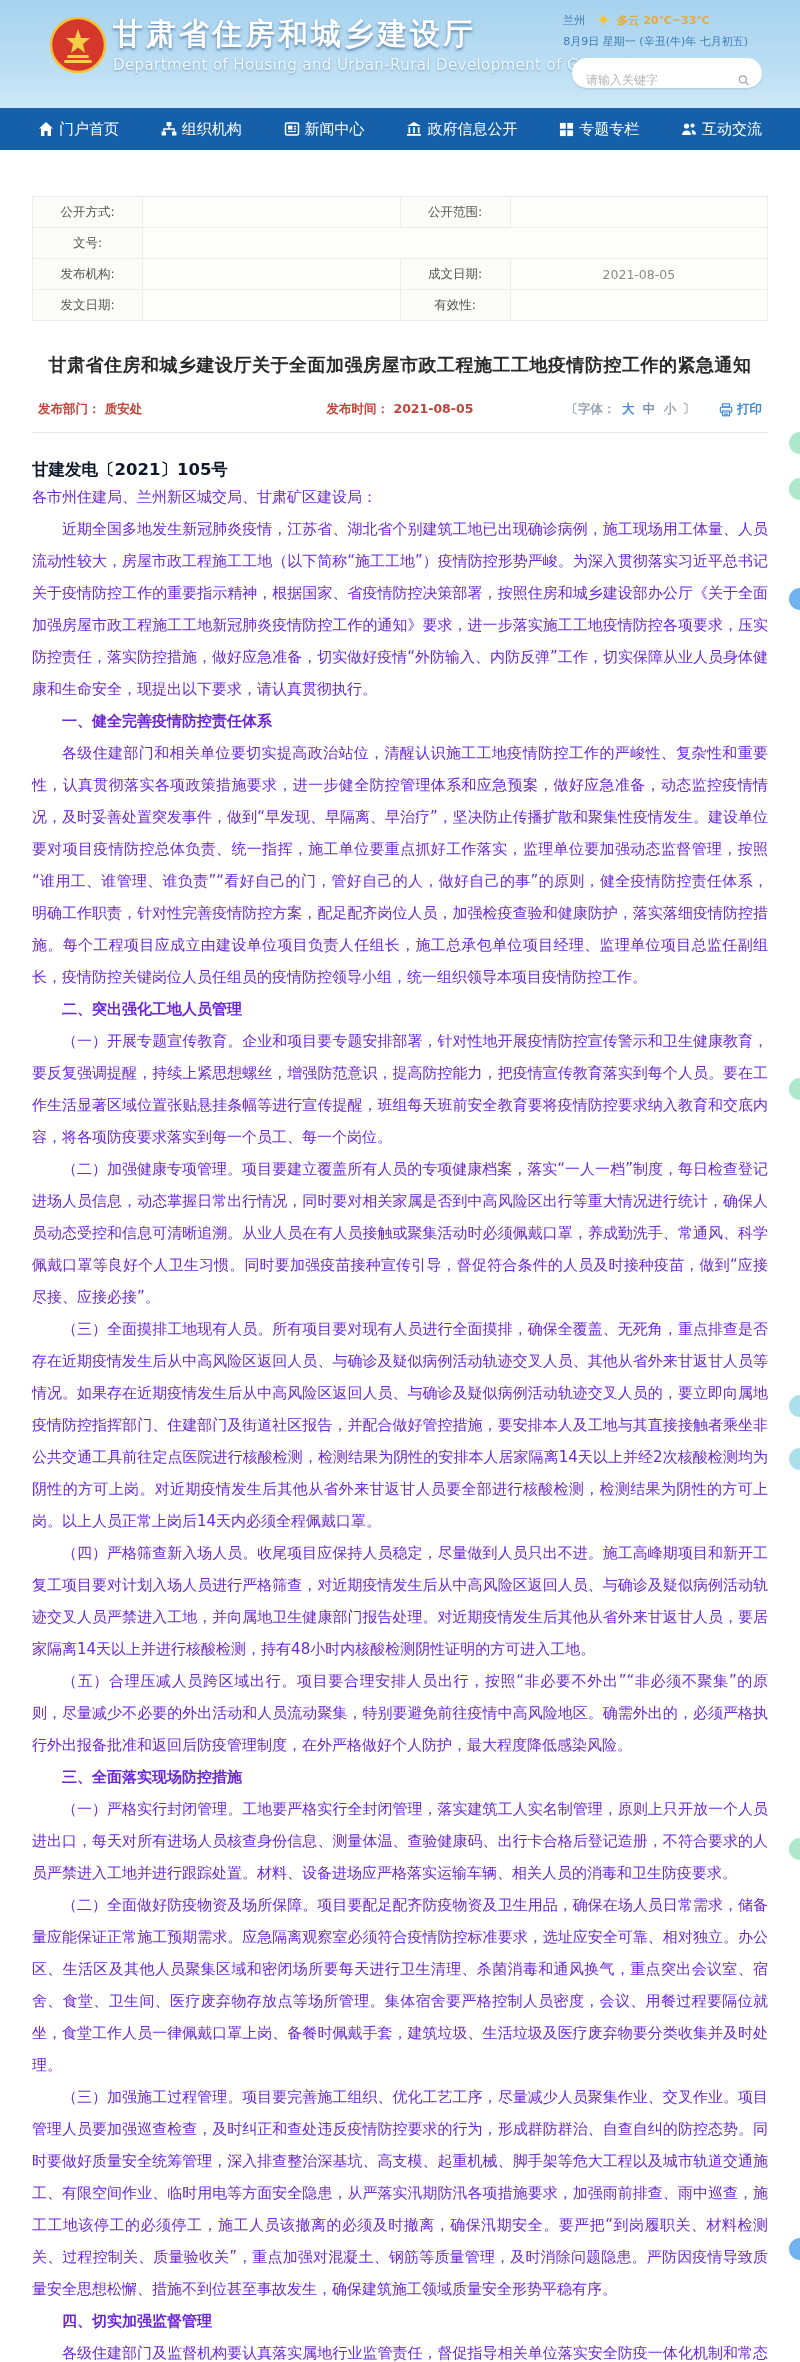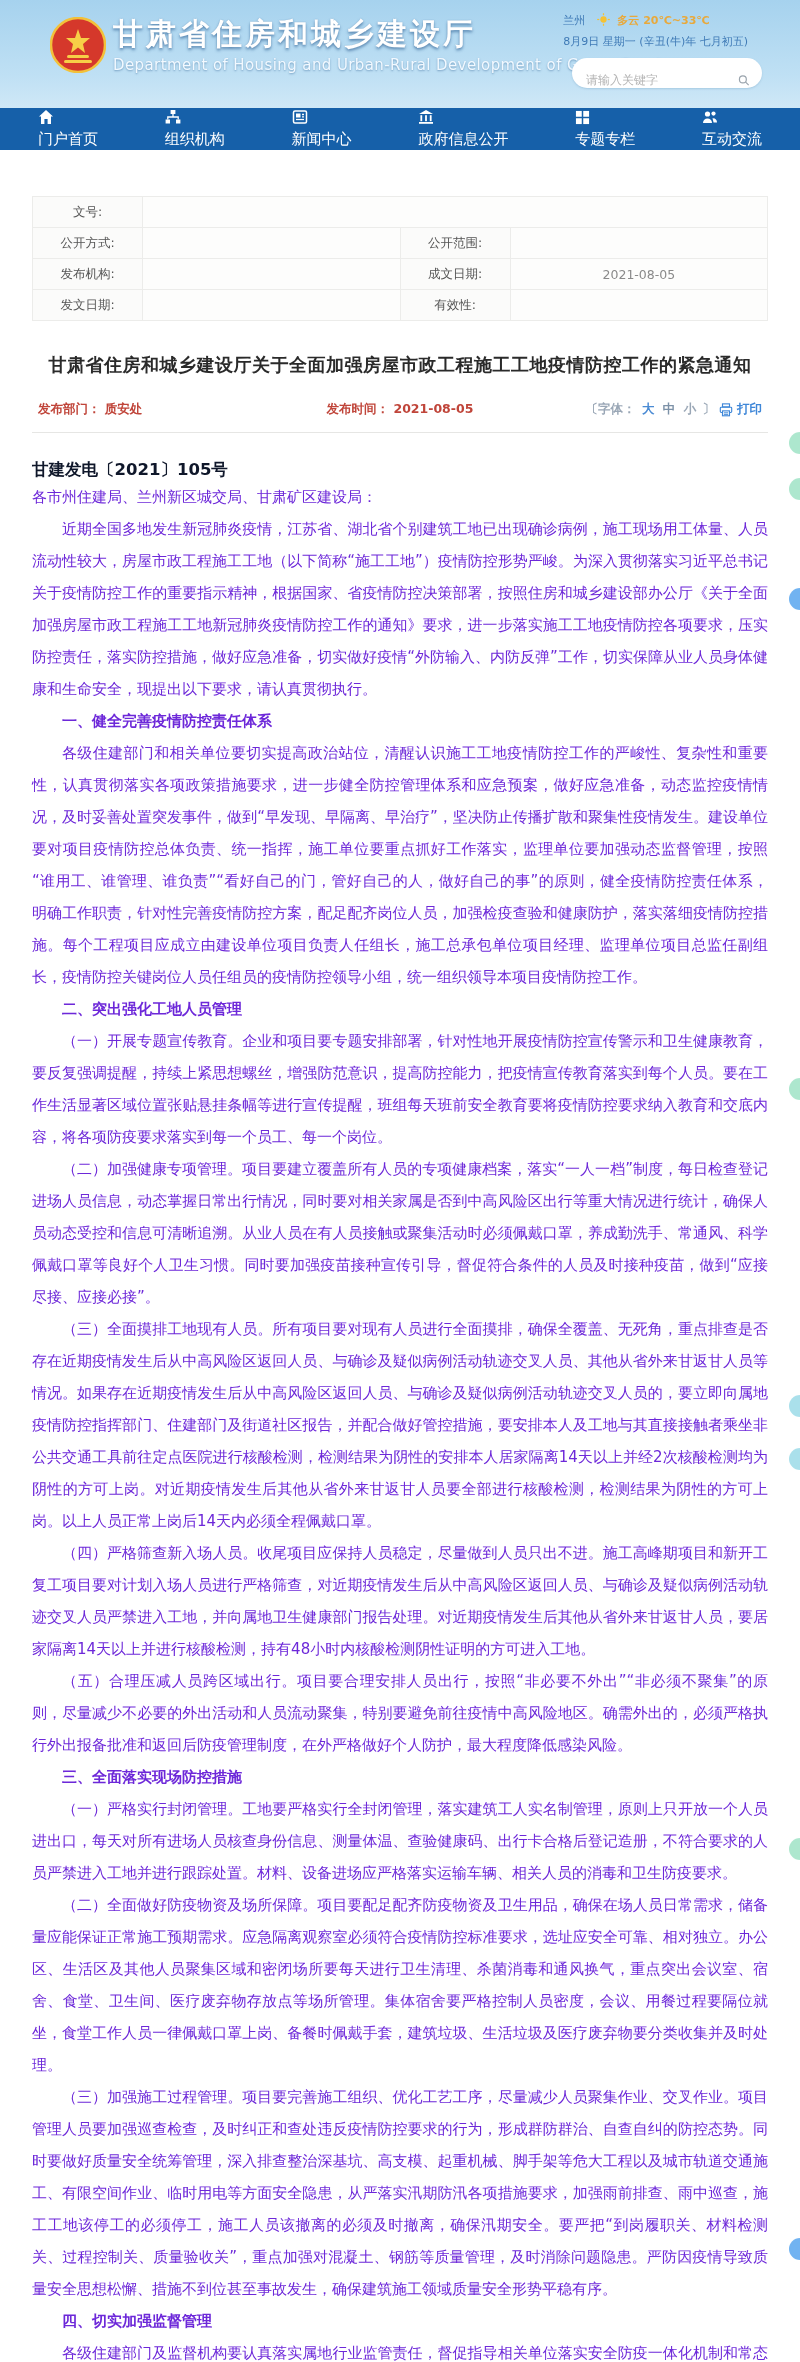--- a/index.html
+++ b/index.html
@@ -45,22 +45,22 @@
     font-family:inherit;
   }
   .search-box input::placeholder{color:#b4b4b4;}
 
   
   .main-nav{
     height:42px;background:#1660a9;display:flex;align-items:center;
     justify-content:space-between;padding:0 38px;
   }
   .nav-item{
-    display:flex;align-items:flex-start;gap:5px;color:#fff;font-size:15px;
-    text-decoration:none;cursor:pointer;flex-direction:column;
+    display:flex;align-items:center;gap:5px;color:#fff;font-size:15px;
+    text-decoration:none;cursor:pointer;
   }
   .nav-item svg{display:block;}
 
   
   .content{width:736px;margin:0 auto;}
   .meta-table{
     width:100%;border-collapse:collapse;margin-top:46px;
     font-size:12.5px;color:#5c5c5c;background:#fdfdfc;
   }
   .meta-table td{
@@ -73,21 +73,21 @@
   .article-title{
     text-align:center;font-size:18px;font-weight:bold;color:#2a2a2a;
     line-height:28px;margin:30px 6px 14px;letter-spacing:.5px;
   }
   .pub-row{
     display:flex;align-items:center;font-size:12.5px;color:#c0453a;
     padding:8px 6px 14px;border-bottom:1px solid #e6e6e4;font-weight:bold;
   }
   .pub-left{flex:1;}
   .pub-mid{flex:1.2;text-align:center;}
-  .pub-right{flex:1;display:flex;justify-content:flex-end;gap:4px;white-space:nowrap;}
+  .pub-right{flex:1;display:flex;justify-content:flex-end;gap:24px;white-space:nowrap;}
   .font-switch{color:#9aa7b6;}
   .font-switch .fs{margin:0 2px;cursor:pointer;}
   .fs-big{color:#4b8bd4;}
   .fs-mid{color:#7d92a8;}
   .fs-small{color:#9aa7b6;}
   .print-btn{display:flex;align-items:center;gap:4px;color:#3f87d8;cursor:pointer;}
 
   .doc-number{
     font-size:16.5px;font-weight:bold;color:#0f172a;
     margin:26px 0 0;
@@ -211,28 +211,28 @@
       </svg>
       <span>互动交流</span>
     </a>
   </div>
 
   <div class="content">
 
     <table class="meta-table">
       <tbody>
           <tr>
-        <td class="lbl">文号:</td>
-        <td class="val" colspan="3"></td>
-      </tr>
-      <tr>
         <td class="lbl">公开方式:</td>
         <td class="val" style="width:35%"></td>
         <td class="lbl">公开范围:</td>
         <td class="val" style="width:35%"></td>
+      </tr>
+      <tr>
+        <td class="lbl">文号:</td>
+        <td class="val" colspan="3"></td>
       </tr>
       <tr>
         <td class="lbl">发布机构:</td>
         <td class="val"></td>
         <td class="lbl">成文日期:</td>
         <td class="val">2021-08-05</td>
       </tr>
       <tr>
         <td class="lbl">发文日期:</td>
         <td class="val"></td>

